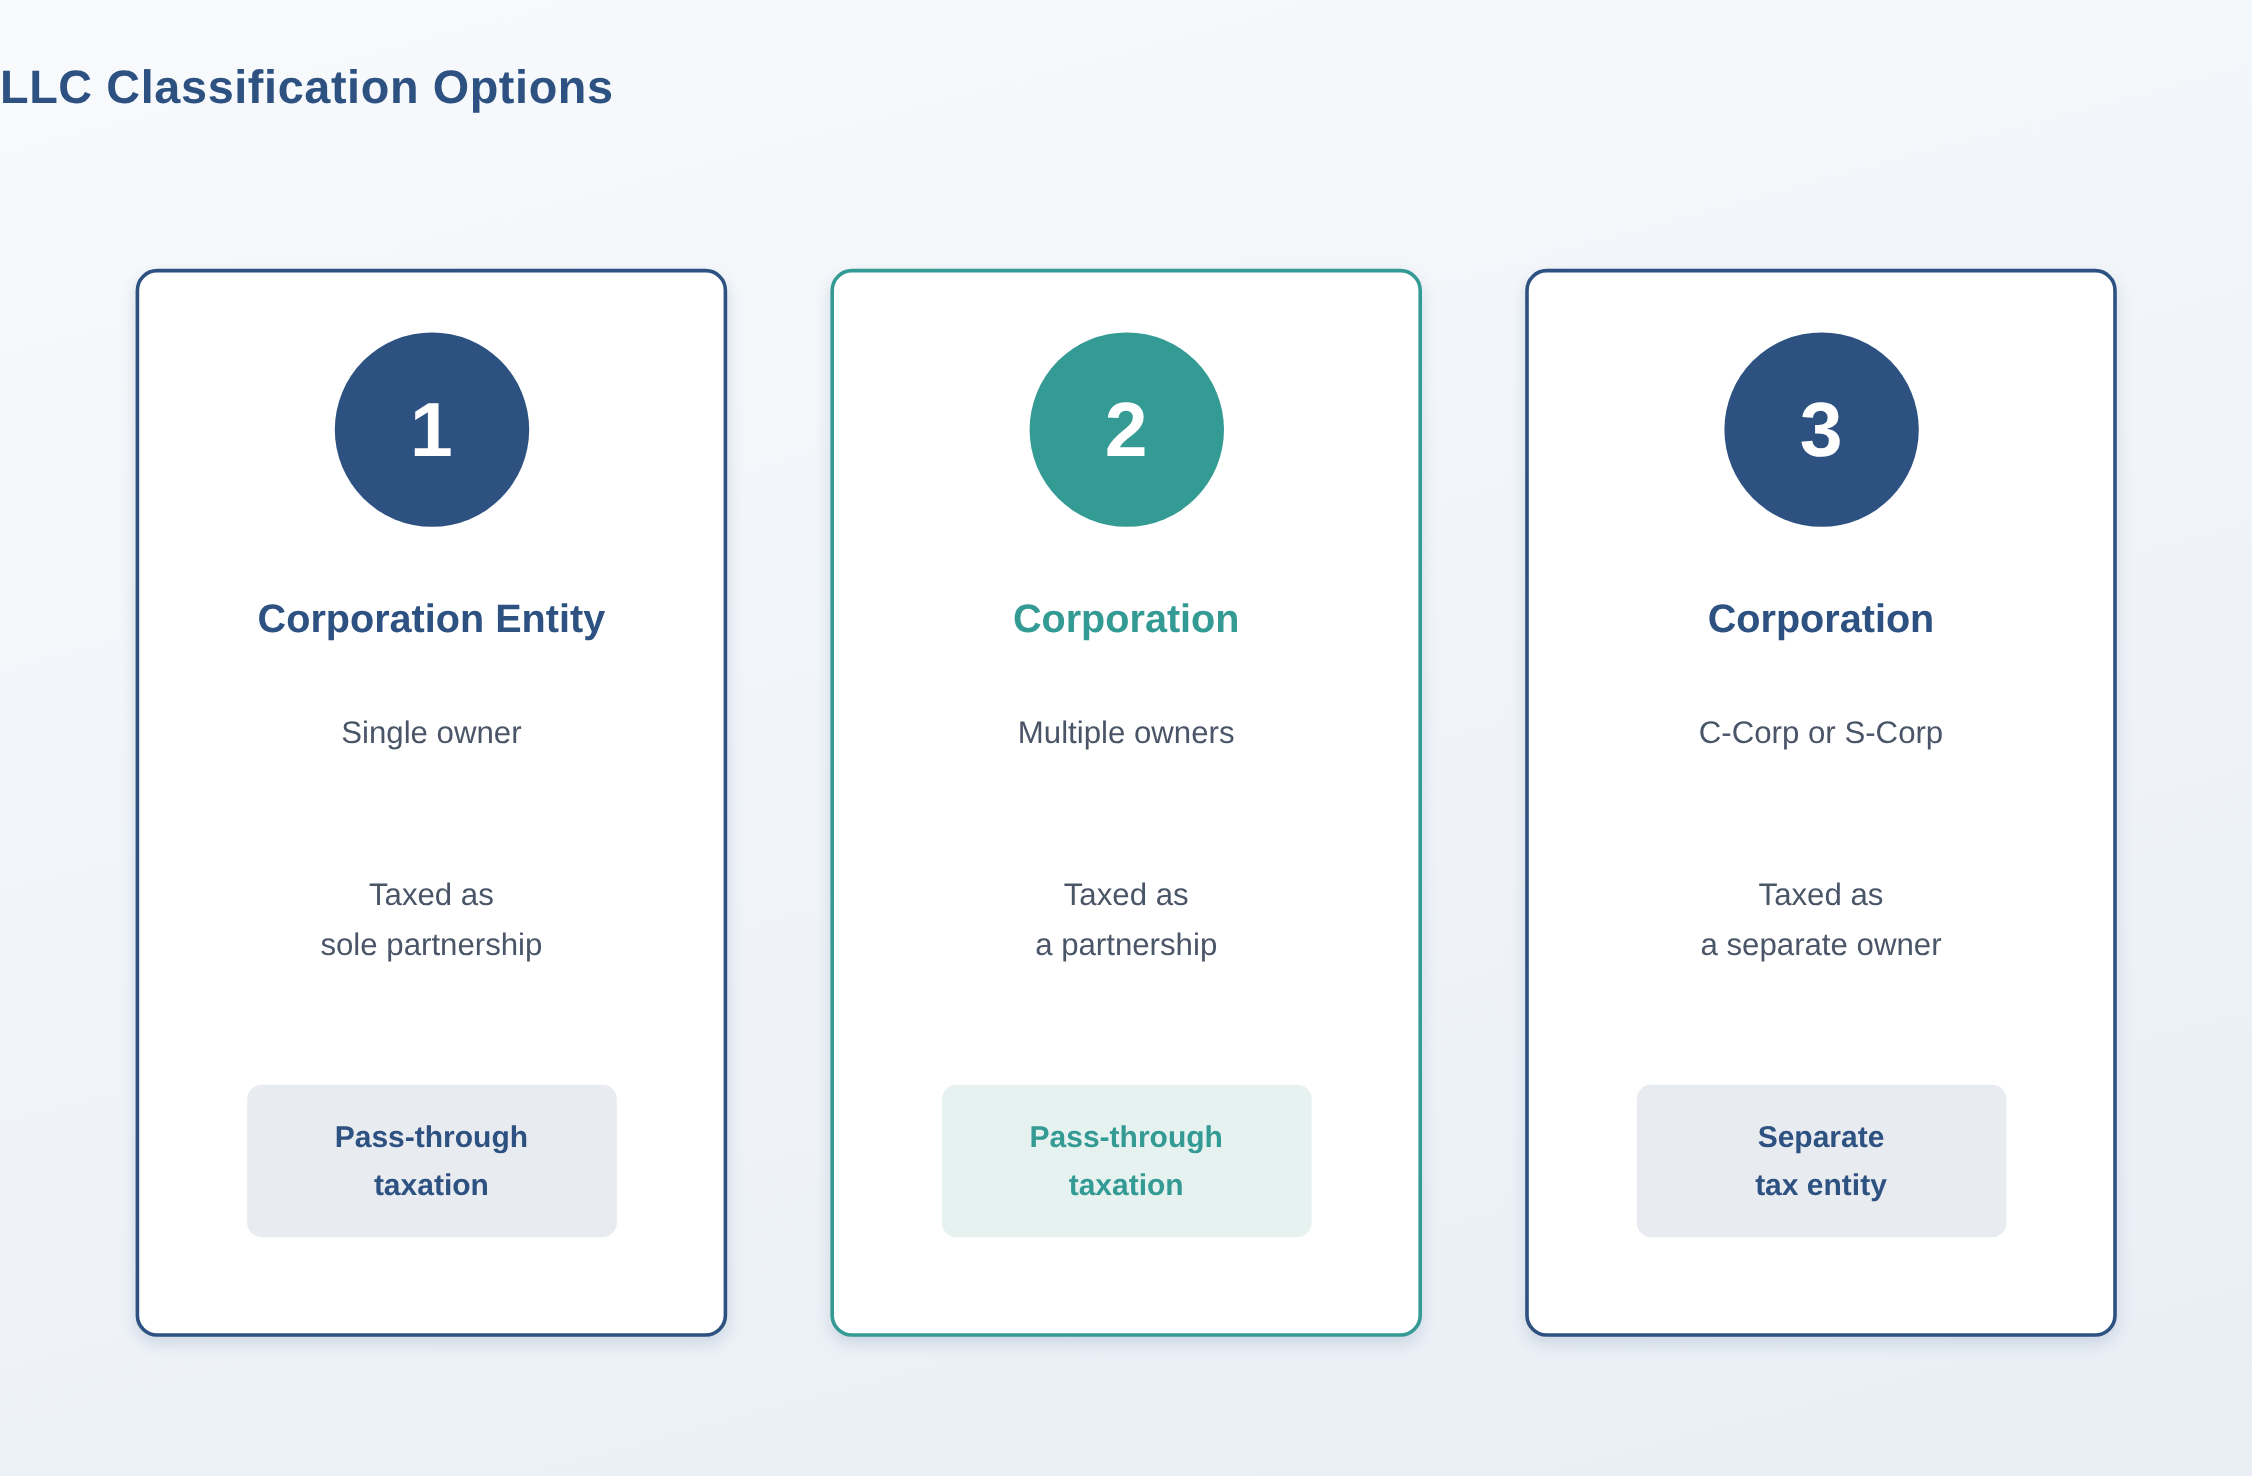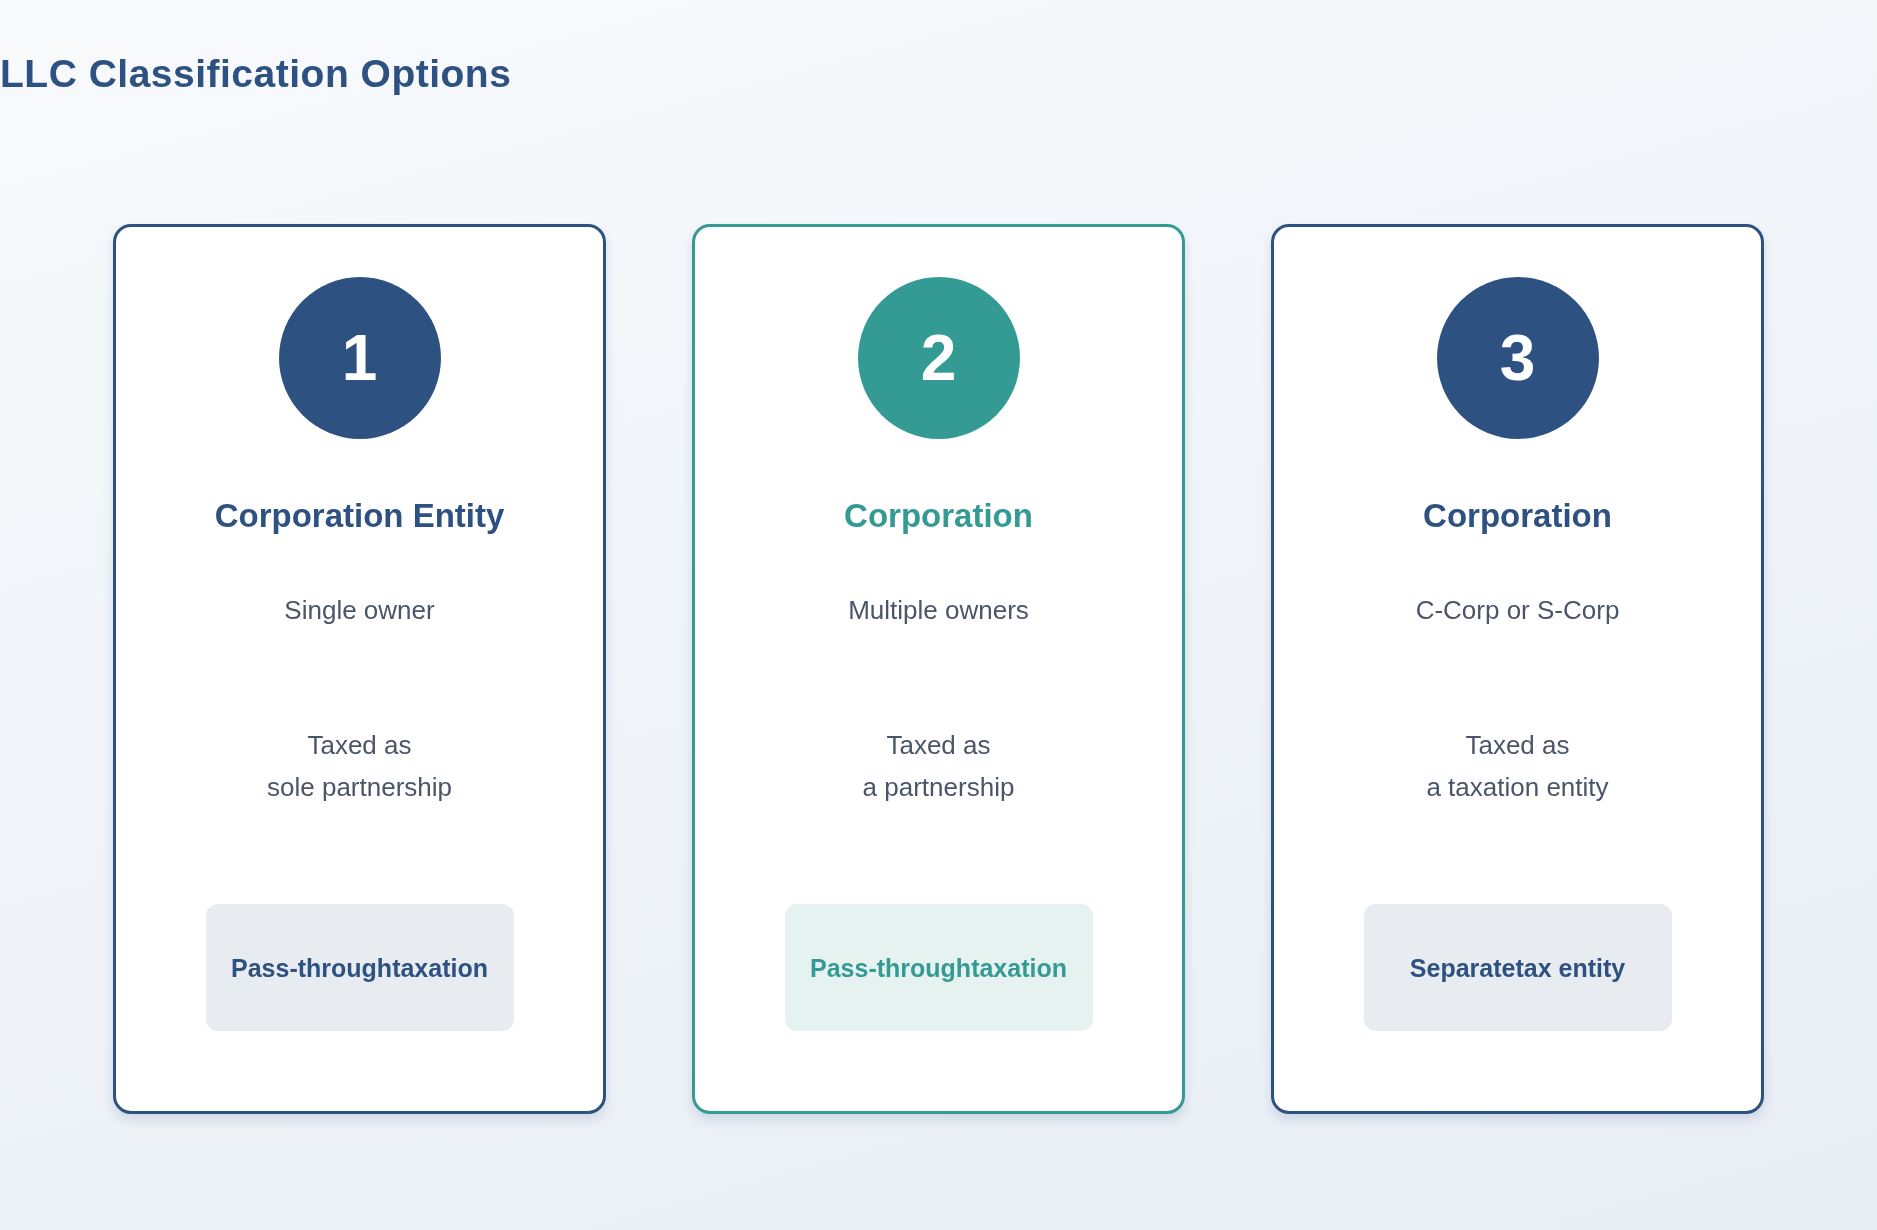--- a/index.html
+++ b/index.html
@@ -88,21 +88,21 @@
   }
   .tax-line { display: block; }
   .tax-badge {
     margin-top: 96px;
     width: 308px;
     height: 127px;
     border-radius: 12px;
     background: var(--badge-bg);
     color: var(--accent);
     display: flex;
-    flex-direction: row;
+    flex-direction: column;
     align-items: center;
     justify-content: center;
     font-size: 25px;
     font-weight: bold;
     line-height: 40px;
     text-align: center;
   }
   .badge-line { display: block; }
 </style>
 </head>
@@ -145,21 +145,21 @@
   </section>
 
   <section class="card accent-navy">
     <div class="step-circle">
       <span class="step-number">3</span>
     </div>
     <h2 class="card-title">Corporation</h2>
     <p class="card-subtitle">C-Corp or S-Corp</p>
     <p class="tax-description">
       <span class="tax-line">Taxed as</span>
-      <span class="tax-line">a taxation entity</span>
+      <span class="tax-line">a separate owner</span>
     </p>
     <div class="tax-badge">
       <span class="badge-line">Separate</span>
       <span class="badge-line">tax entity</span>
     </div>
   </section>
 
 </main>
 
 </body></html>

